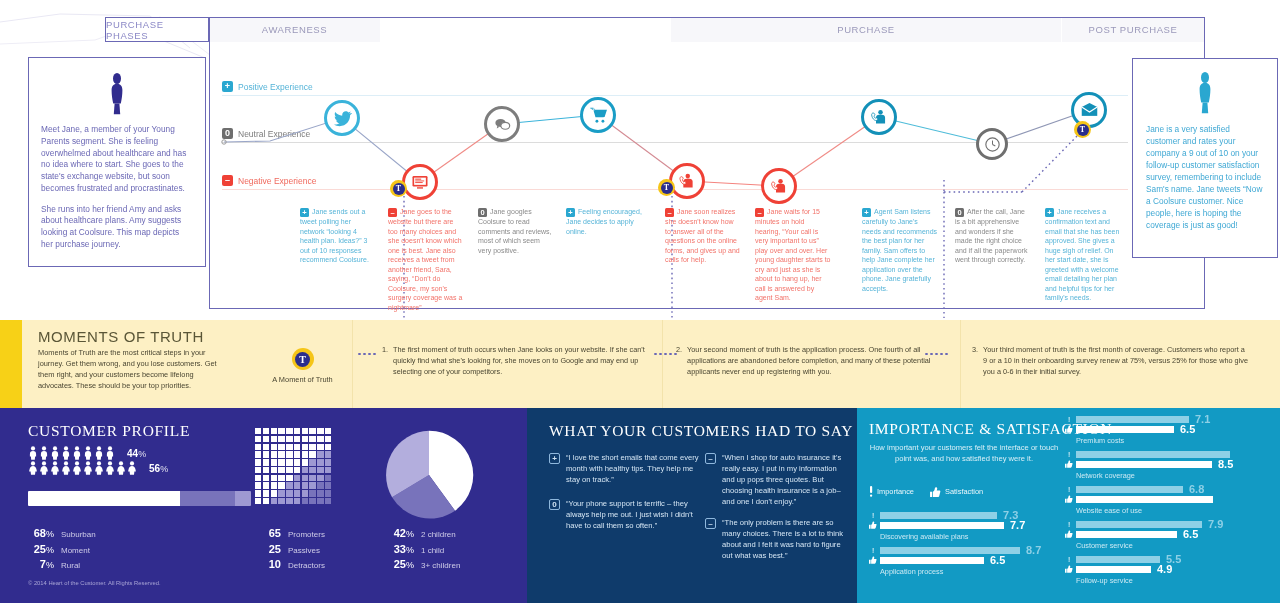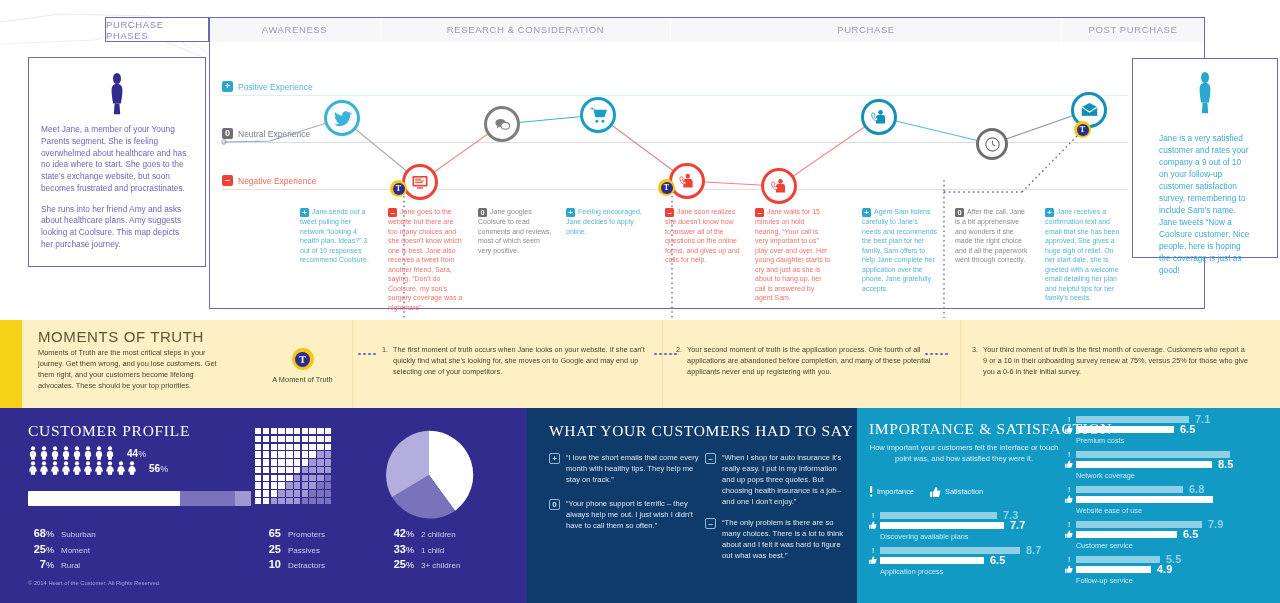--- a/index.html
+++ b/index.html
@@ -36,21 +36,21 @@
   .leftcard{
     position:absolute;left:28px;top:57px;width:178px;height:210px;
     border:1px solid #6b68b5;background:#fff;box-sizing:border-box;padding:10px 12px;
   }
   .rightcard{
     position:absolute;left:1132px;top:58px;width:146px;height:200px;
     border:1px solid #6b68b5;background:#fff;box-sizing:border-box;padding:8px 9px;
   }
   .persona-icon{display:block;margin:4px auto 8px auto;}
   .leftcard p{margin:0 0 9px 0;font-size:8.3px;line-height:1.42;color:#6b68b5;}
-  .rightcard p{margin:17px;font-size:8.3px;line-height:1.45;color:#3fa8d4;}
+  .rightcard p{margin:4px;font-size:8.3px;line-height:1.45;color:#3fa8d4;}
 
   .axis-label{position:absolute;display:flex;align-items:center;gap:5px;font-size:8.5px;}
   .axis-badge{
     width:11px;height:11px;border-radius:2px;display:flex;align-items:center;
     justify-content:center;color:#fff;font-size:9px;font-weight:bold;line-height:1;
   }
   .gridline{position:absolute;height:1px;}
 
   .node{position:absolute;border-radius:50%;background:#fff;box-sizing:border-box;
         display:flex;align-items:center;justify-content:center;}
@@ -139,21 +139,20 @@
 
     <svg class="deco-lines" viewBox="0 0 300 60">
       <path d="M0 22 L60 14 L150 16 L190 48" fill="none" stroke="#e9e8f4" stroke-width="1"></path>
       <path d="M0 44 L95 40 L160 17 L210 55" fill="none" stroke="#eeedf6" stroke-width="1"></path>
       <path d="M118 22 L205 58" fill="none" stroke="#e9e8f4" stroke-width="1"></path>
     </svg>
 
     <div class="phase-tabs">
       <div class="phase-title">PURCHASE PHASES</div>
       <div class="phase-hdr" style="left:104px;width:172px;">AWARENESS</div>
-      <div class="phase-hdr" style="left:276px;width:290px;">RESEARCH &amp; CONSIDERATION</div>
       <div class="phase-hdr" style="left:566px;width:391px;">PURCHASE</div>
       <div class="phase-hdr" style="left:957px;width:143px;">POST PURCHASE</div>
     </div>
 
     <div class="map-box"></div>
 
     <div class="axis-label" style="left:222px;top:81px;">
       <span class="axis-badge" style="background:#2aa7d0;">+</span>
       <span style="color:#56b4d8;">Positive Experience</span>
     </div>

